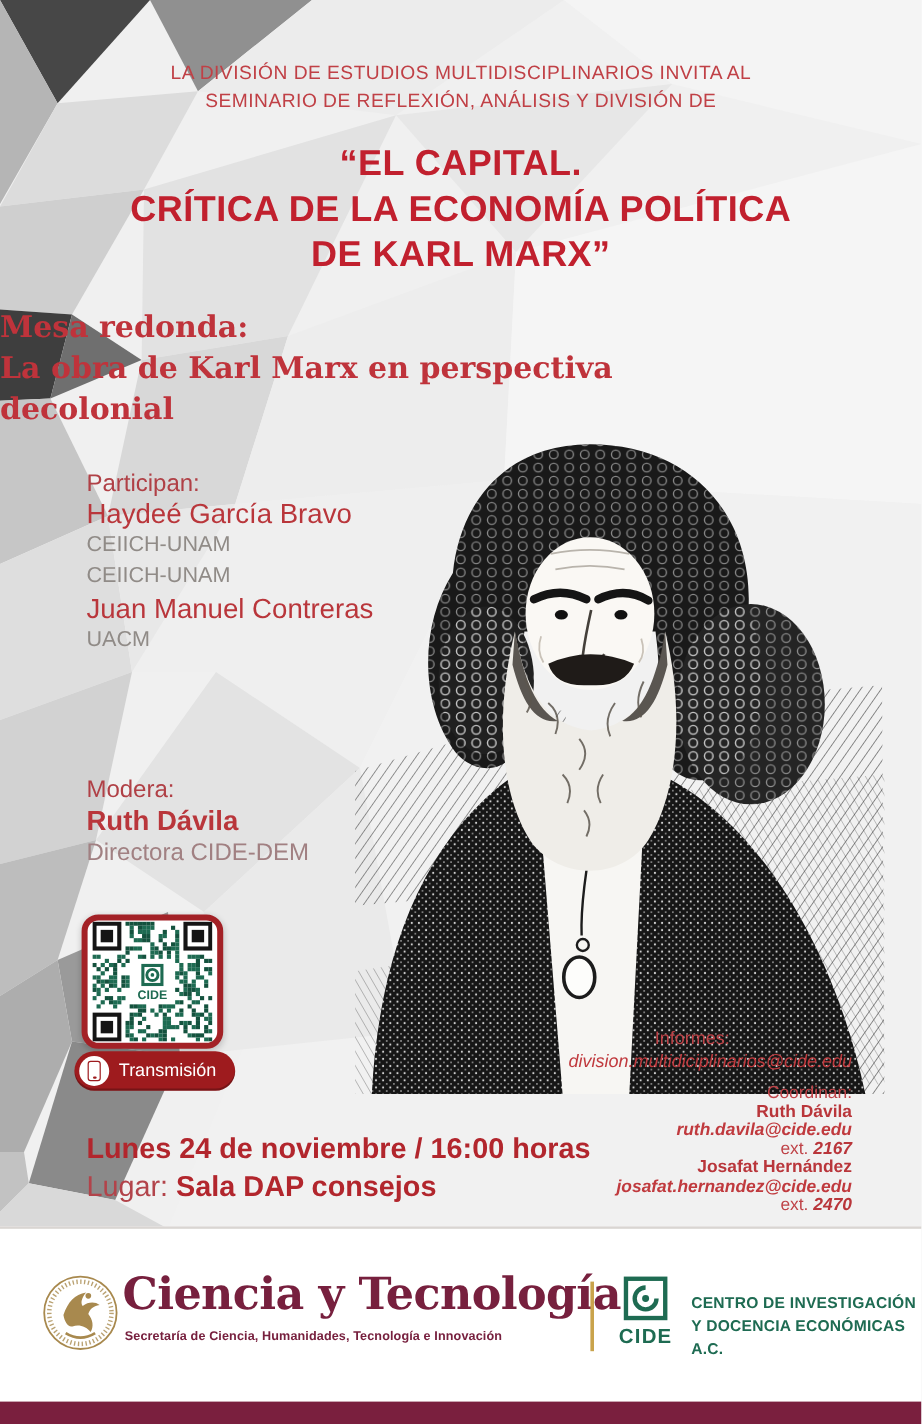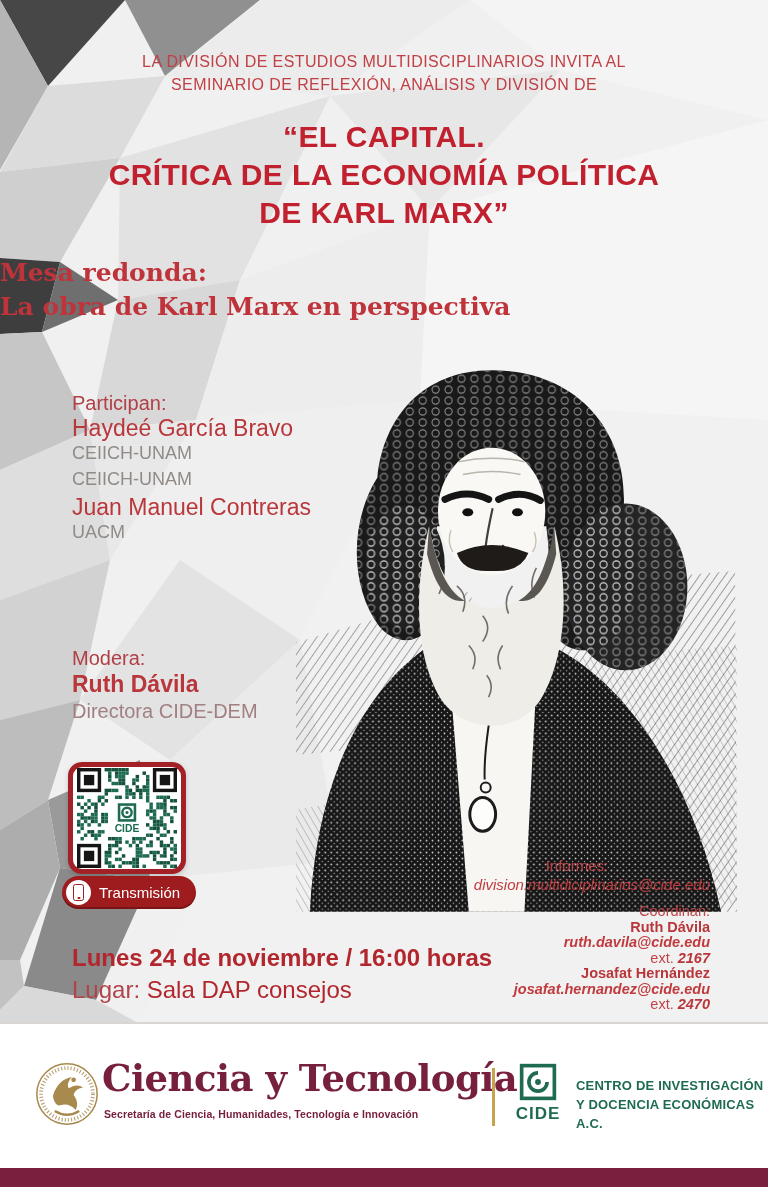--- a/index.html
+++ b/index.html
@@ -52,21 +52,21 @@
   .informes .email{color:#c03a3e;font-weight:normal;font-style:italic;margin-left:30px;}
   .coordinan{top:904px;right:58px;text-align:right;font-size:14.5px;line-height:15.5px;color:#bf4348;}
   .coordinan .c-name{color:#b9363b;font-weight:bold;}
   .coordinan .email{color:#c03a3e;font-weight:bold;font-style:italic;}
   .coordinan .ext-num{color:#b9363b;font-weight:bold;font-style:italic;}
 
   
   .schedule{top:942px;left:72px;}
   .sch-line1{color:#b2262d;font-size:24px;line-height:32px;font-weight:bold;}
   .sch-line2{color:#b2434a;font-size:24px;line-height:32px;}
-  .sch-line2 .place{color:#b2262d;font-weight:normal;}
+  .sch-line2 .place{color:#b2262d;font-weight:bold;}
 
   
   .footer{top:1022px;left:0;width:768px;height:146px;background:#ffffff;border-top:2px solid #d9d5d2;}
   .brand{position:absolute;left:102px;top:30px;color:#77203e;font-family:"DejaVu Serif",serif;
          font-weight:bold;font-size:37px;letter-spacing:-.5px;line-height:48px;}
   .brand-sub{position:absolute;left:104px;top:84px;color:#77203e;font-size:10.5px;font-weight:bold;letter-spacing:.1px;}
   .gold-divider{position:absolute;left:492px;top:44px;width:3px;height:58px;background:#c9a34c;}
   .cide-block{position:absolute;left:510px;top:38px;width:56px;text-align:center;}
   .cide-acronym{color:#1e6b52;font-size:17px;font-weight:bold;letter-spacing:1px;margin-top:2px;}
   .org-text{position:absolute;left:576px;top:52px;color:#1e6b52;font-size:13px;font-weight:bold;line-height:19px;letter-spacing:.2px;}
@@ -170,20 +170,21 @@
 
   <div class="abs title">
     <div>“EL CAPITAL.</div>
     <div>CRÍTICA DE LA ECONOMÍA POLÍTICA</div>
     <div>DE KARL MARX”</div>
   </div>
 
   <div class="abs roundtable">
     <div>Mesa redonda:</div>
     <div>La obra de Karl Marx en perspectiva</div>
+    <div>decolonial</div>
   </div>
 
   <div class="abs participants">
     <div class="sec-heading">Participan:</div>
     <div class="p-name">Haydeé García Bravo</div>
     <div class="p-affil">CEIICH-UNAM</div>
     <div class="p-affil">CEIICH-UNAM</div>
     <div class="p-name">Juan Manuel Contreras</div>
     <div class="p-affil">UACM</div>
   </div>

